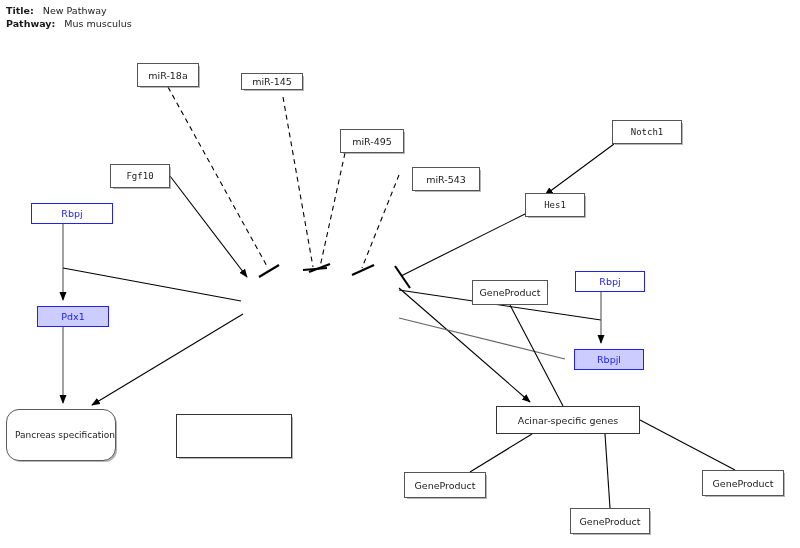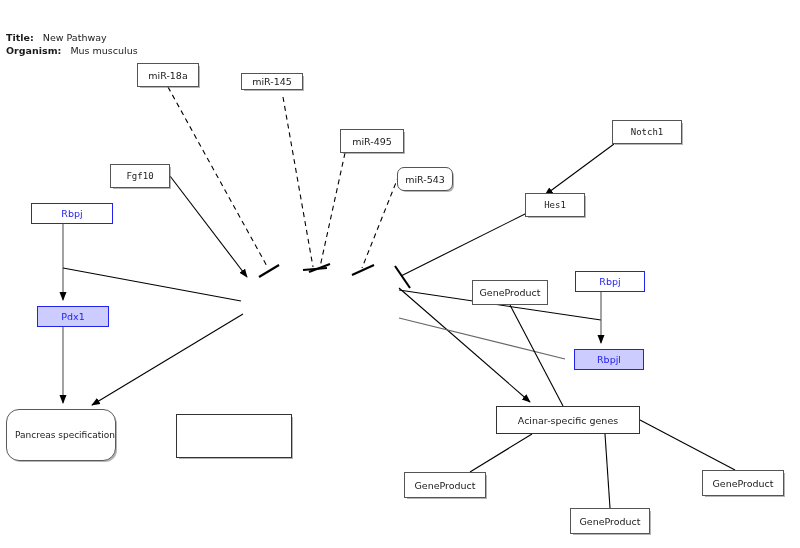--- a/index.html
+++ b/index.html
@@ -26,21 +26,20 @@
   }
 
   
   #header {
     position: absolute;
     left: 6px;
     top: 4px;
     font-size: 9.5px;
     line-height: 13px;
     color: #1a1a1a;
-    margin-top: 27px;
   }
   #header .row { white-space: nowrap; }
   #header .key {
     font-weight: bold;
     display: inline-block;
   }
   #header .val {
     display: inline-block;
     padding-left: 6px;
   }
@@ -87,21 +86,21 @@
 <body>
 
 <div id="canvas">
 
   <div id="header">
     <div class="row">
       <span class="key">Title:</span>
       <span class="val">New Pathway</span>
     </div>
     <div class="row">
-      <span class="key">Organism:</span>
+      <span class="key">Pathway:</span>
       <span class="val">Mus musculus</span>
     </div>
   </div>
 
   <svg id="edges" viewBox="0 0 800 548" xmlns="http://www.w3.org/2000/svg">
     <defs>
       <marker id="arrowhead" markerWidth="9" markerHeight="9" refX="7.2" refY="3.2" orient="auto" markerUnits="strokeWidth">
         <path d="M0,0 L8,3.2 L0,6.4 z" fill="#000000"></path>
       </marker>
     </defs>
@@ -158,21 +157,21 @@
   </div>
 
   <div class="node shadow" style="left:241px;top:73px;width:62px;height:17px;">
     <span>miR-145</span>
   </div>
 
   <div class="node shadow" style="left:340px;top:129px;width:64px;height:24px;">
     <span>miR-495</span>
   </div>
 
-  <div class="node shadow" style="left:397px;top:167px;width:56px;height:24px;border-radius:7px;">
+  <div class="node shadow" style="left:412px;top:167px;width:68px;height:24px;">
     <span>miR-543</span>
   </div>
 
   <div class="node mono shadow" style="left:110px;top:164px;width:60px;height:24px;">
     <span>Fgf10</span>
   </div>
 
   <div class="node mono shadow" style="left:612px;top:120px;width:70px;height:24px;">
     <span>Notch1</span>
   </div>

